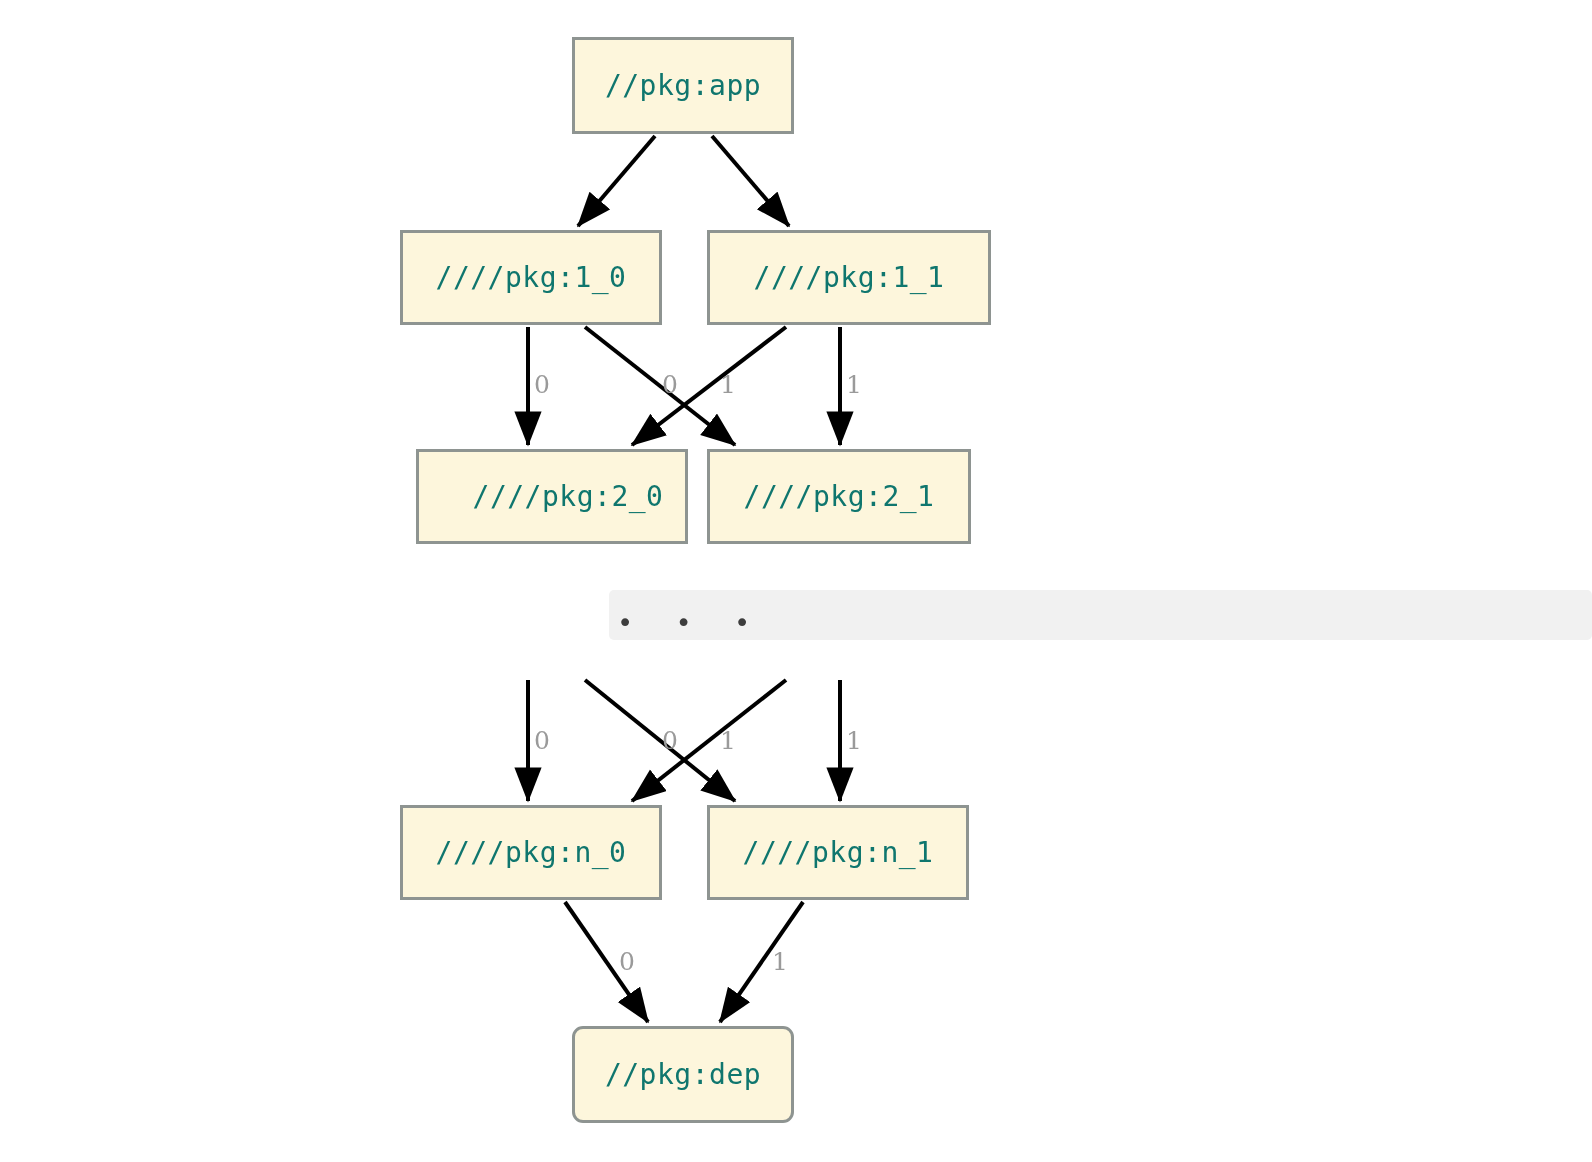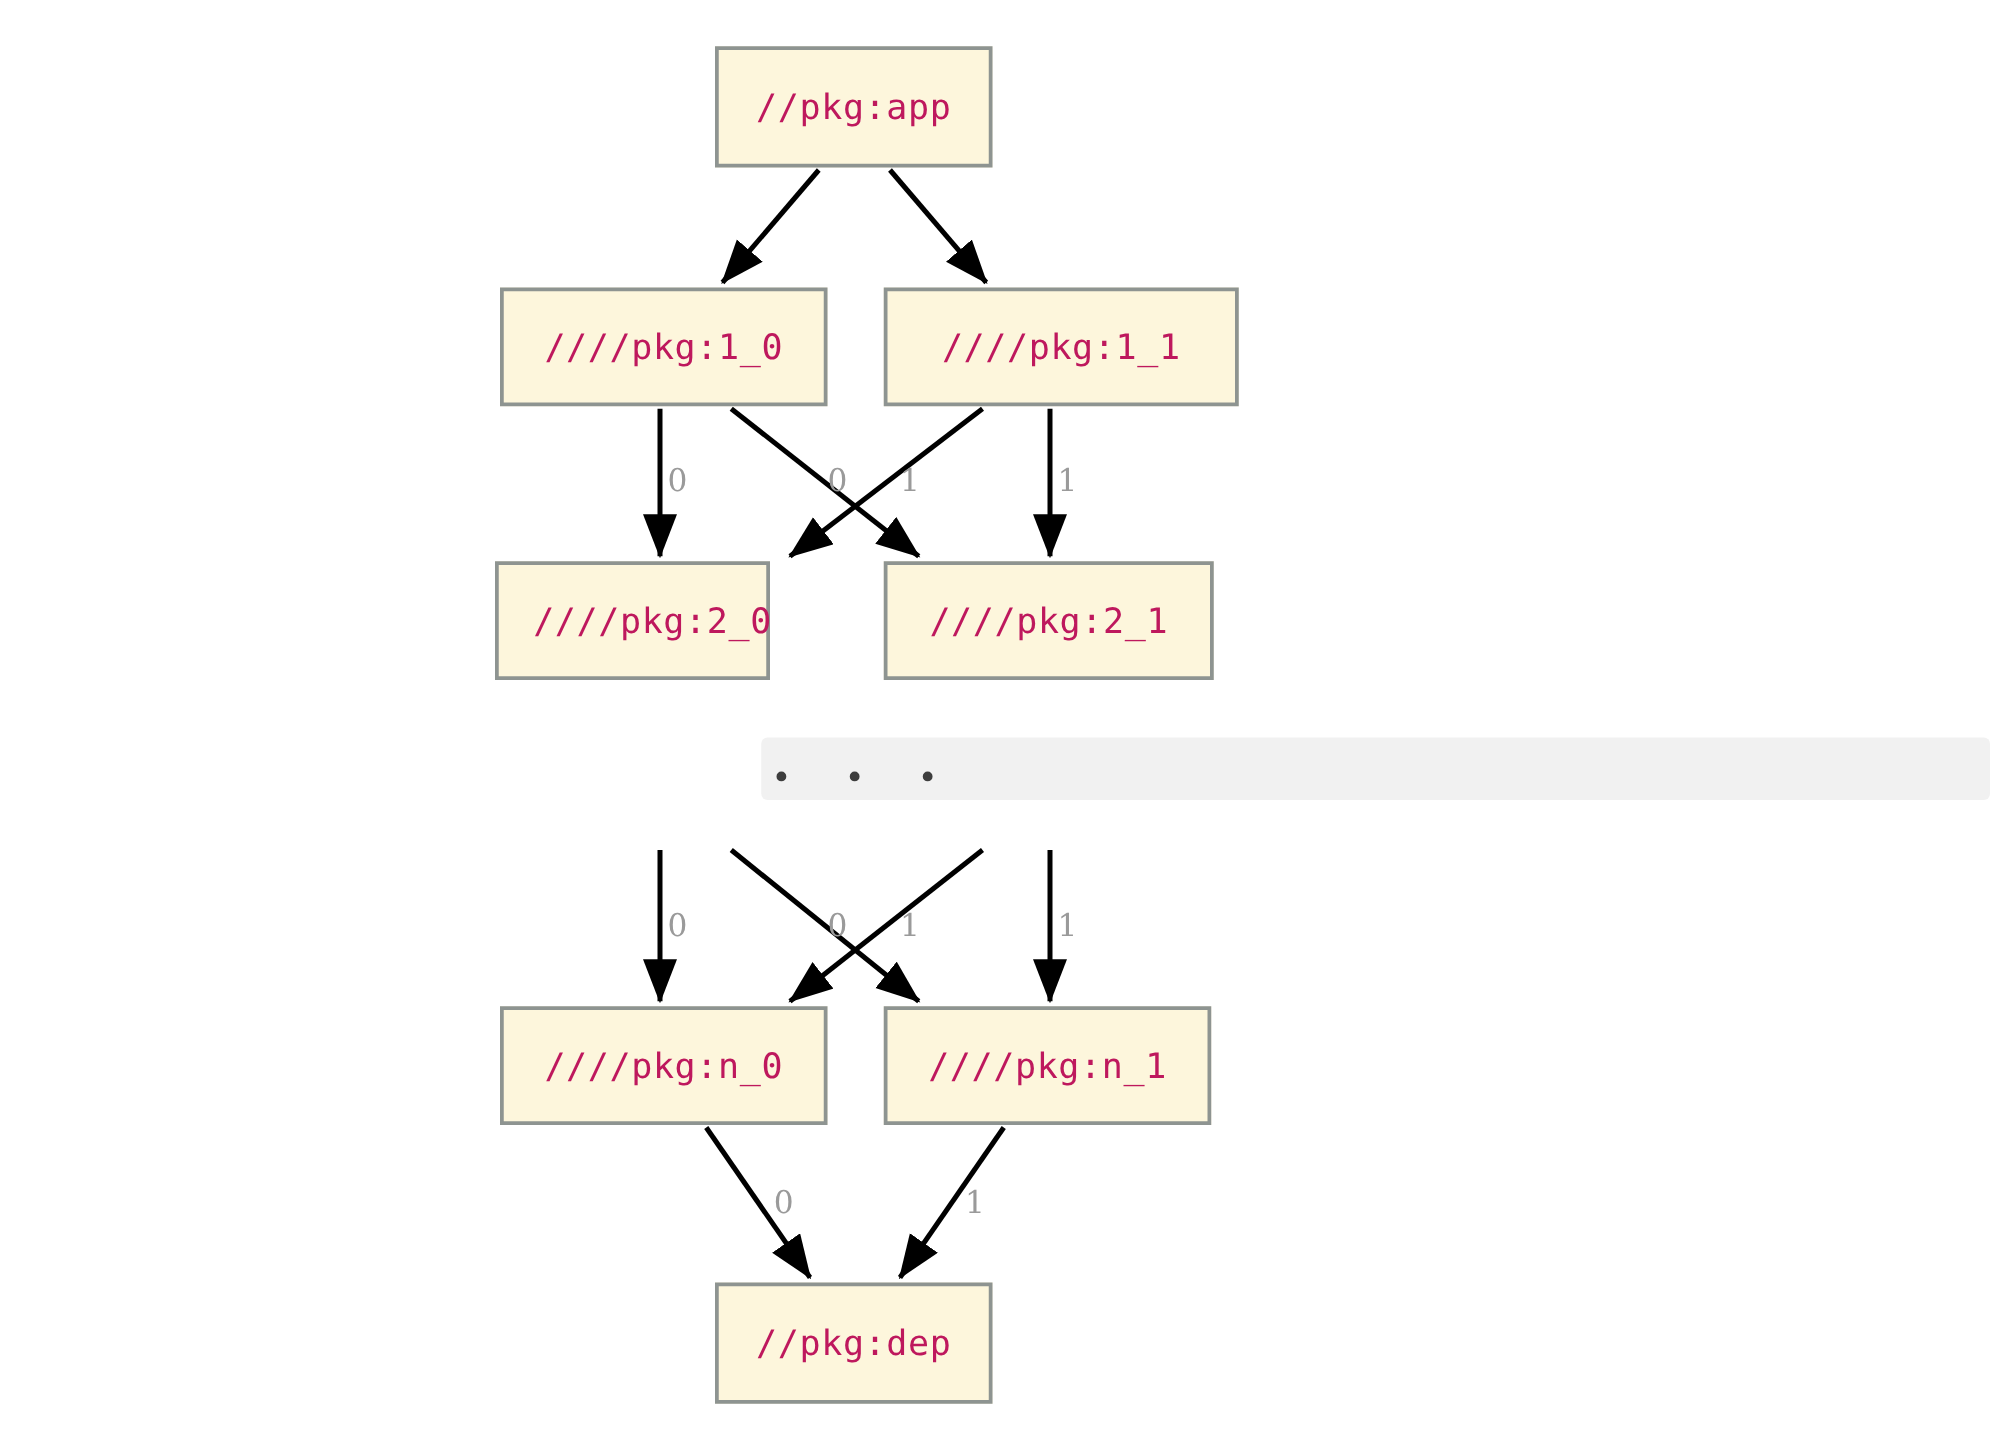--- a/index.html
+++ b/index.html
@@ -27,21 +27,21 @@
     box-sizing: border-box;
     background: #fdf6dc;
     border: 3px solid #8e9491;
     display: flex;
     align-items: center;
     justify-content: center;
   }
   .node-label {
     font-family: "DejaVu Sans Mono", "Liberation Mono", monospace;
     font-size: 28px;
-    color: #be185d;
+    color: #0f766e;
     letter-spacing: 0.5px;
     white-space: nowrap;
   }
   .edge-label {
     position: absolute;
     font-family: "DejaVu Serif", "Liberation Serif", serif;
     font-size: 25px;
     color: #9a9a9a;
     white-space: nowrap;
     user-select: none;
@@ -93,33 +93,33 @@
   <div id="nodes-layer">
       <div class="node-box" style="left: 572px; top: 37px; width: 222px; height: 97px; background: rgb(253, 246, 220); border-color: rgb(142, 148, 145);">
         <span class="node-label">//pkg:app</span>
       </div>
       <div class="node-box" style="left: 400px; top: 230px; width: 262px; height: 95px; background: rgb(253, 246, 220); border-color: rgb(142, 148, 145); justify-content: center;">
         <span class="node-label">////pkg:1_0</span>
       </div>
       <div class="node-box" style="left: 707px; top: 230px; width: 284px; height: 95px; background: rgb(253, 246, 220); border-color: rgb(142, 148, 145);">
         <span class="node-label">////pkg:1_1</span>
       </div>
-      <div class="node-box" style="left: 396px; top: 449px; width: 220px; height: 95px; background: rgb(253, 246, 220); border-color: rgb(142, 148, 145); padding-left: 32px;">
+      <div class="node-box" style="left: 416px; top: 449px; width: 272px; height: 95px; background: rgb(253, 246, 220); border-color: rgb(142, 148, 145); padding-left: 32px;">
         <span class="node-label">////pkg:2_0</span>
       </div>
       <div class="node-box" style="left: 707px; top: 449px; width: 264px; height: 95px; background: rgb(253, 246, 220); border-color: rgb(142, 148, 145); text-align: right;">
         <span class="node-label">////pkg:2_1</span>
       </div>
       <div class="node-box" style="left: 400px; top: 805px; width: 262px; height: 95px; background: rgb(253, 246, 220); border-color: rgb(142, 148, 145);">
         <span class="node-label">////pkg:n_0</span>
       </div>
       <div class="node-box" style="left: 707px; top: 805px; width: 262px; height: 95px; background: rgb(253, 246, 220); border-color: rgb(142, 148, 145); align-items: center;">
         <span class="node-label">////pkg:n_1</span>
       </div>
-      <div class="node-box" style="left: 572px; top: 1026px; width: 222px; height: 97px; background: rgb(253, 246, 220); border-color: rgb(142, 148, 145);">
+      <div class="node-box" style="left: 572px; top: 1026px; width: 222px; height: 97px; background: rgb(253, 246, 220); border-color: rgb(142, 148, 145); border-radius: 11px;">
         <span class="node-label">//pkg:dep</span>
       </div>
     </div>
   <div id="labels-layer">
       <span class="edge-label" style="left: 534px; top: 370px; color: rgb(154, 154, 154);">0</span>
       <span class="edge-label" style="left: 720px; top: 370px; color: rgb(154, 154, 154);">1</span>
       <span class="edge-label" style="left: 662px; top: 370px; color: rgb(154, 154, 154);">0</span>
       <span class="edge-label" style="left: 846px; top: 370px; color: rgb(154, 154, 154);">1</span>
       <span class="edge-label" style="left: 534px; top: 726px; color: rgb(154, 154, 154);">0</span>
       <span class="edge-label" style="left: 720px; top: 726px; color: rgb(154, 154, 154);">1</span>

